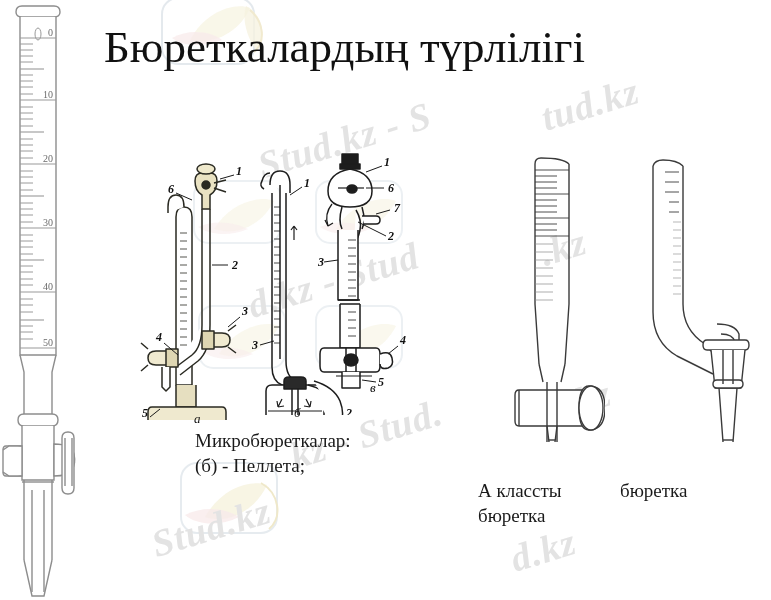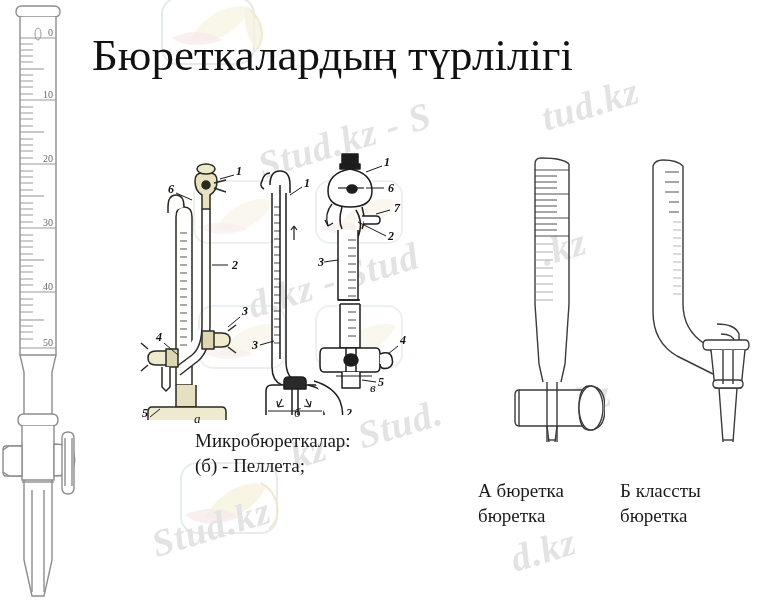--- a/index.html
+++ b/index.html
@@ -22,24 +22,23 @@
   .wm5{left:288px;top:412px;font-size:38px;transform:rotate(-17deg);}
   .wm6{left:575px;top:375px;font-size:38px;transform:rotate(-17deg);}
   .wm7{left:510px;top:528px;font-size:38px;transform:rotate(-17deg);}
   .wm8{left:150px;top:505px;font-size:38px;transform:rotate(-17deg);}
 
   
   .logo-wm{position:absolute;opacity:.55;pointer-events:none;}
 
   
   #title{
-    position:absolute;left:92px;top:24px;
+    position:absolute;left:104px;top:24px;
     font-size:45px;color:#111;line-height:1.05;
     white-space:nowrap;
-    margin-top:8px;
   }
 
   
   .cap{
     position:absolute;text-align:left;color:#1a1a1a;
     font-size:19px;line-height:1.32;white-space:nowrap;
   }
   #cap-micro{left:195px;top:428px;width:200px;}
   #cap-a{left:478px;top:478px;width:140px;}
   #cap-b{left:620px;top:478px;width:140px;}
@@ -533,22 +532,21 @@
       </g>
     </svg>
   </div>
 
   <div class="cap" id="cap-micro">
     <span class="ln">Микробюреткалар:</span>
     <span class="ln">(б) - Пеллета;</span>
   </div>
 
   <div class="cap" id="cap-a">
-    <span class="ln">А бюретка</span>
+    <span class="ln">А классты</span>
     <span class="ln">бюретка</span>
   </div>
 
   <div class="cap" id="cap-b">
-    <span class="ln">Б классты</span>
     <span class="ln">бюретка</span>
   </div>
 
 </div>
 
 </body></html>

